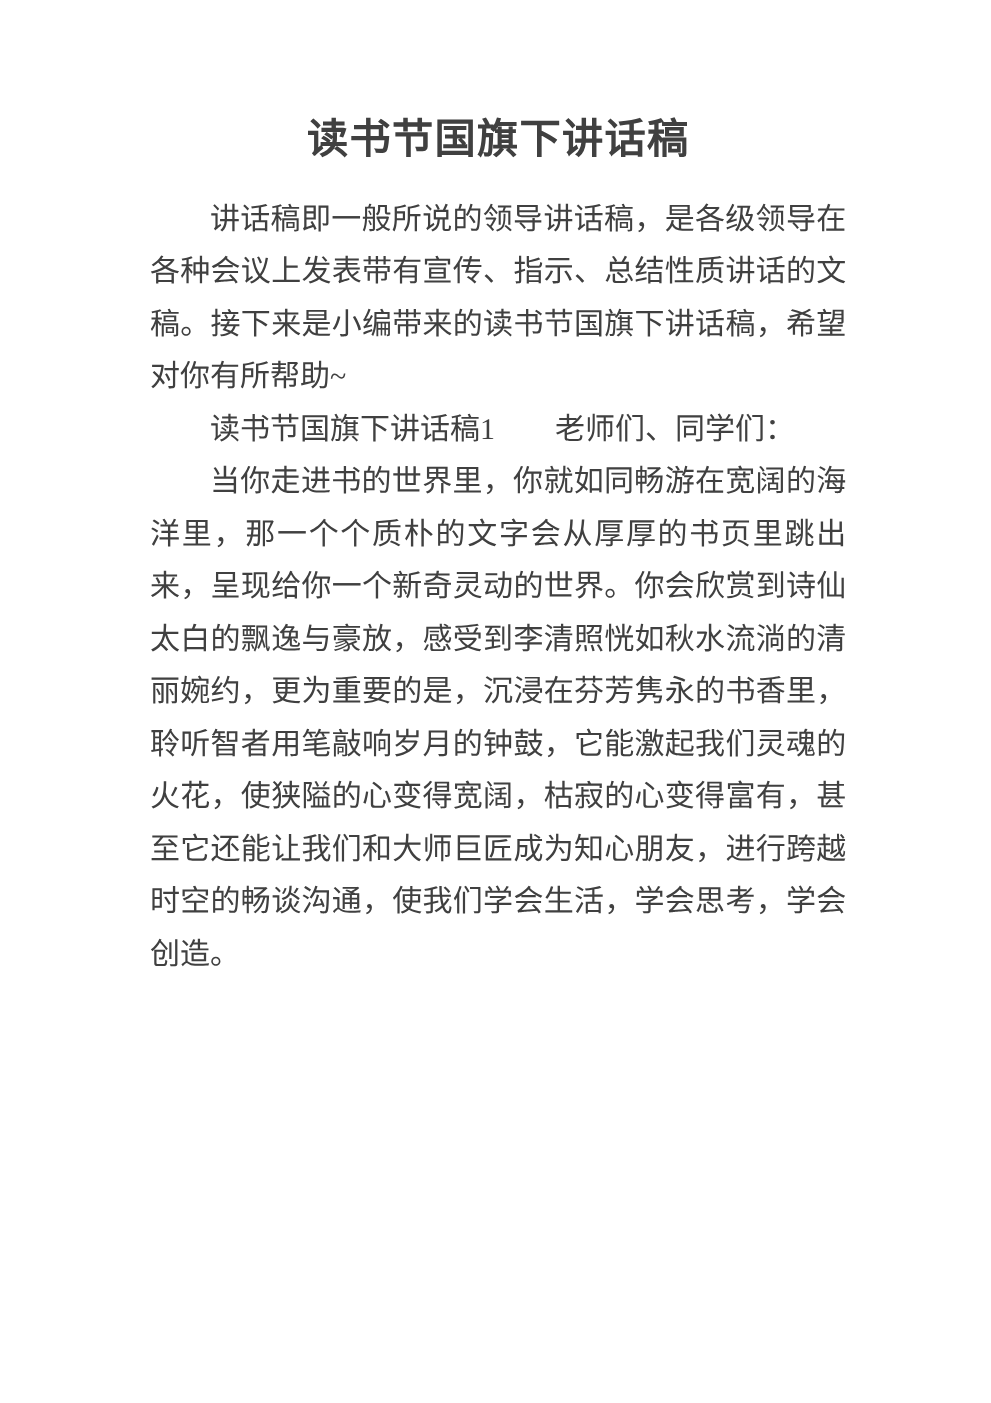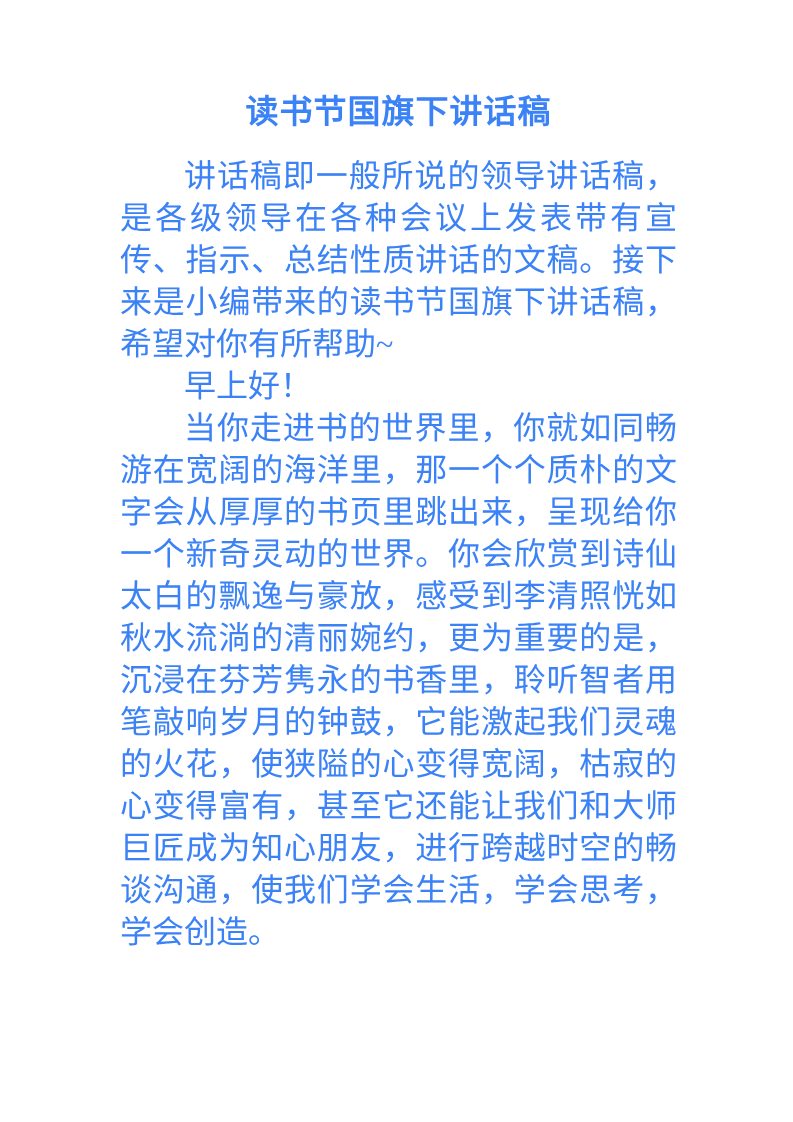--- a/index.html
+++ b/index.html
@@ -6,46 +6,46 @@
     margin: 0;
     padding: 0;
     background: #ffffff;
   }
   .page {
     position: relative;
     width: 793px;
     height: 1122px;
     box-sizing: border-box;
     background: #ffffff;
-    color: #3b82f6;
+    color: #404040;
     padding: 90px 116px 0 120px;
     overflow: hidden;
     font-family: "Liberation Serif", "DejaVu Serif", serif;
   }
   .doc-title {
     margin: 0 0 21px 0;
     font-size: 33px;
     line-height: 44px;
     font-weight: bold;
     text-align: center;
     letter-spacing: 1px;
   }
   .doc-body p {
     margin: 0;
-    font-size: 32px;
+    font-size: 24px;
     line-height: 42px;
     text-align: justify;
     text-justify: inter-ideograph;
     text-indent: 2em;
     word-break: break-all;
   }
 </style>
 </head>
 <body>
 
 <div class="page">
   <h1 class="doc-title">读书节国旗下讲话稿</h1>
   <div class="doc-body">
       <p>讲话稿即一般所说的领导讲话稿，是各级领导在各种会议上发表带有宣传、指示、总结性质讲话的文稿。接下来是小编带来的读书节国旗下讲话稿，希望对你有所帮助~</p>
-      <p>早上好！</p>
+      <p>读书节国旗下讲话稿1　　老师们、同学们：</p>
       <p>当你走进书的世界里，你就如同畅游在宽阔的海洋里，那一个个质朴的文字会从厚厚的书页里跳出来，呈现给你一个新奇灵动的世界。你会欣赏到诗仙太白的飘逸与豪放，感受到李清照恍如秋水流淌的清丽婉约，更为重要的是，沉浸在芬芳隽永的书香里，聆听智者用笔敲响岁月的钟鼓，它能激起我们灵魂的火花，使狭隘的心变得宽阔，枯寂的心变得富有，甚至它还能让我们和大师巨匠成为知心朋友，进行跨越时空的畅谈沟通，使我们学会生活，学会思考，学会创造。</p>
     </div>
 </div>
 
 </body></html>

